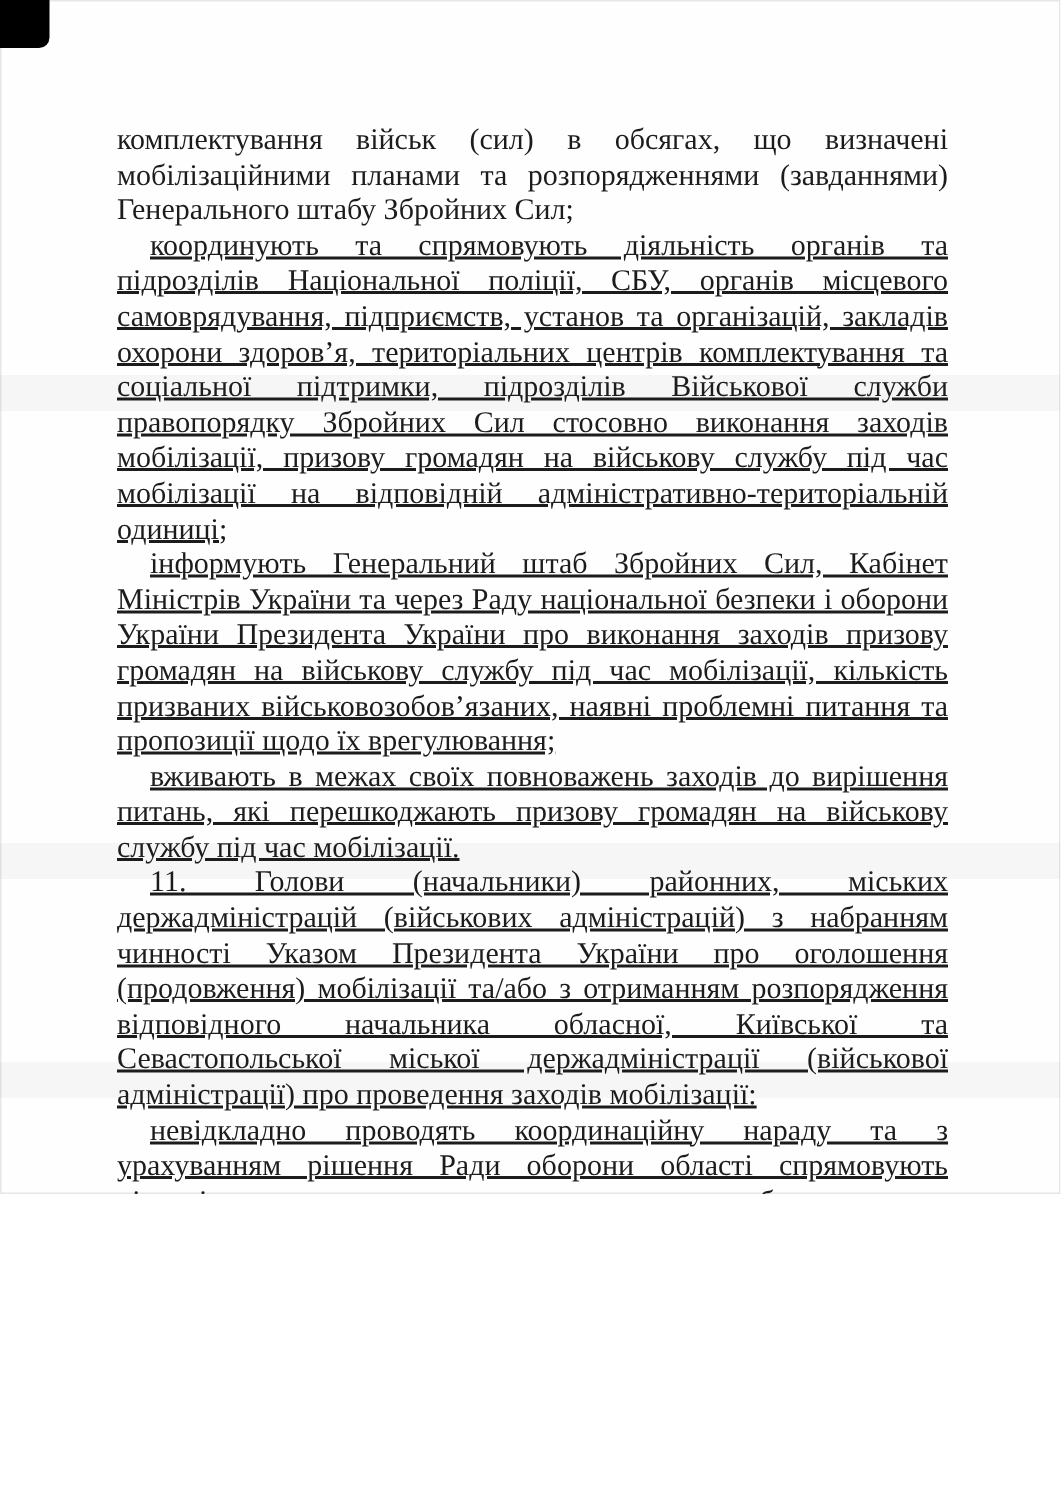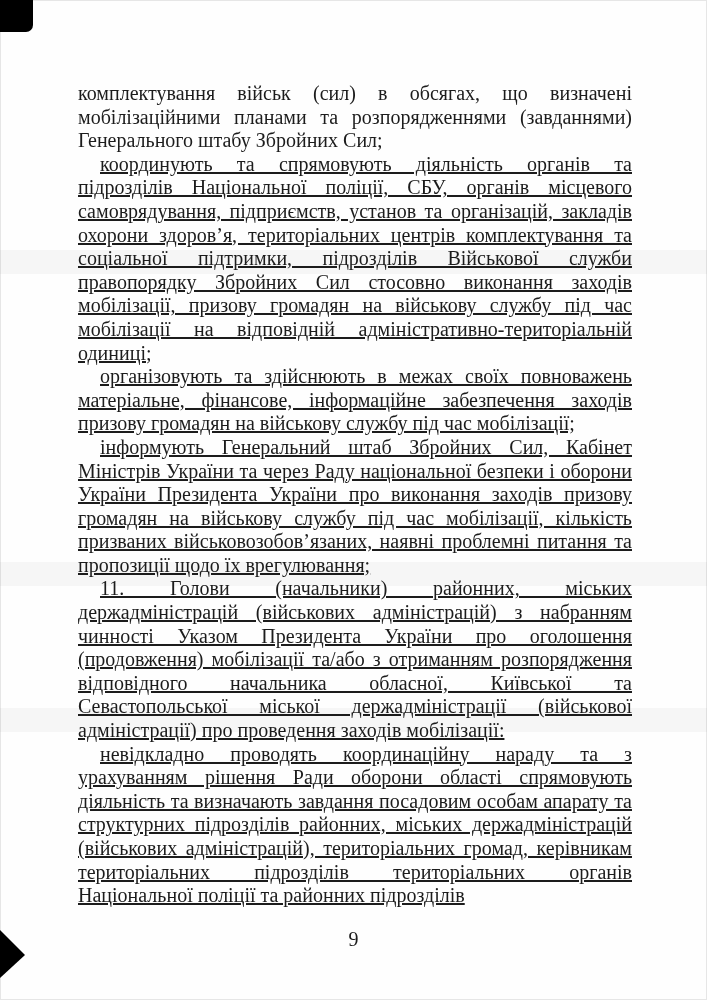--- a/index.html
+++ b/index.html
@@ -4,21 +4,21 @@
 <style>
   html, body {
     margin: 0;
     padding: 0;
     background: #ffffff;
     font-family: "Liberation Serif", "DejaVu Serif", serif;
   }
   .page {
     position: relative;
     width: 707px;
-    height: 1000px;
+    height: 796px;
     background: #fefefe;
     overflow: hidden;
     box-shadow: inset 0 0 0 1px #e6e6e6;
   }
   .text-block {
     position: absolute;
     left: 78px;
     top: 82px;
     width: 554px;
     color: #1c1c1c;
@@ -83,22 +83,22 @@
   <div class="mark-top-left"></div>
   <div class="mark-bottom-left"></div>
 
   <div class="noise-band nb1"></div>
   <div class="noise-band nb2"></div>
   <div class="noise-band nb3"></div>
 
   <div class="text-block">
       <p class="para">комплектування військ (сил) в обсягах, що визначені мобілізаційними планами та розпорядженнями (завданнями) Генерального штабу Збройних Сил;</p>
       <p class="para indent">координують та спрямовують діяльність органів та підрозділів Національної поліції, СБУ, органів місцевого самоврядування, підприємств, установ та організацій, закладів охорони здоров’я, територіальних центрів комплектування та соціальної підтримки, підрозділів Військової служби правопорядку Збройних Сил стосовно виконання заходів мобілізації, призову громадян на військову службу під час мобілізації на відповідній адміністративно-територіальній одиниці;</p>
-      <p class="para indent">організовують та здійснюють в межах своїх повноважень матеріальне, фінансове, інформаційне забезпечення заходів призову громадян на військову службу під час мобілізації;</p>
       <p class="para indent">інформують Генеральний штаб Збройних Сил, Кабінет Міністрів України та через Раду національної безпеки і оборони України Президента України про виконання заходів призову громадян на військову службу під час мобілізації, кількість призваних військовозобов’язаних, наявні проблемні питання та пропозиції щодо їх врегулювання;</p>
+      <p class="para indent">вживають в межах своїх повноважень заходів до вирішення питань, які перешкоджають призову громадян на військову службу під час мобілізації.</p>
       <p class="para indent">11. Голови (начальники) районних, міських держадміністрацій (військових адміністрацій) з набранням чинності Указом Президента України про оголошення (продовження) мобілізації та/або з отриманням розпорядження відповідного начальника обласної, Київської та Севастопольської міської держадміністрації (військової адміністрації) про проведення заходів мобілізації:</p>
       <p class="para indent">невідкладно проводять координаційну нараду та з урахуванням рішення Ради оборони області спрямовують діяльність та визначають завдання посадовим особам апарату та структурних підрозділів районних, міських держадміністрацій (військових адміністрацій), територіальних громад, керівникам територіальних підрозділів територіальних органів Національної поліції та районних підрозділів</p>
     </div>
 
   <div class="footer">
     <span>9</span>
   </div>
 
 </div>
 

